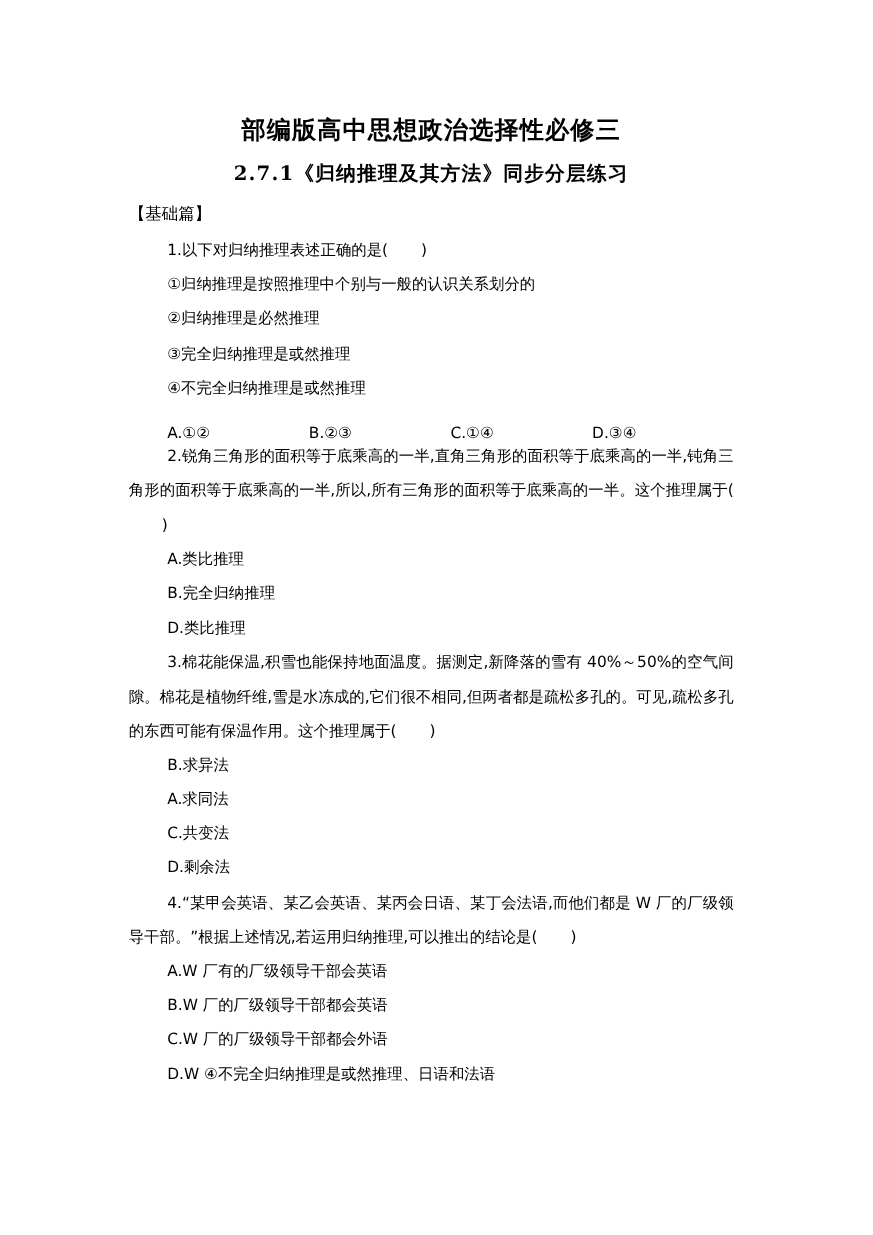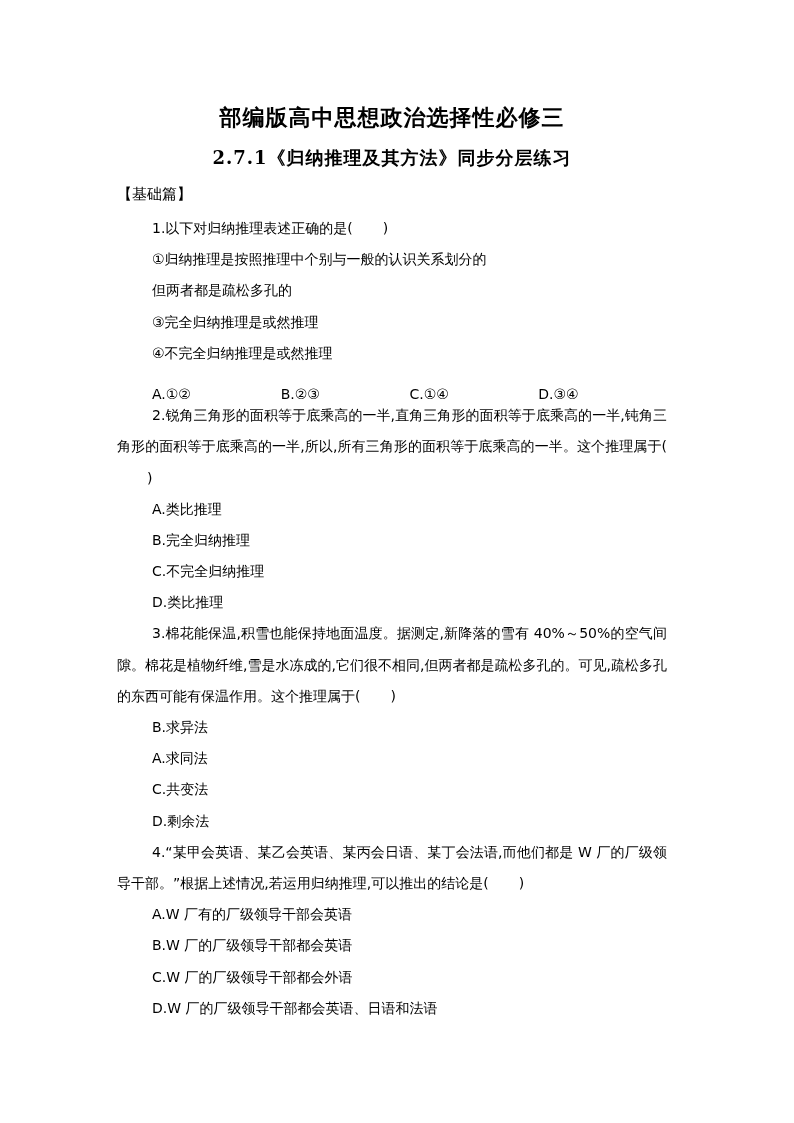--- a/index.html
+++ b/index.html
@@ -25,48 +25,47 @@
 <div class="page">
   <div class="title1">部编版高中思想政治选择性必修三</div>
   <div class="title2">2.7.1《归纳推理及其方法》同步分层练习</div>
   <div class="section">【基础篇】</div>
 
   <div class="body">
 
     <div>
       <div class="line ind"><span>1.以下对归纳推理表述正确的是(</span><span class="blank"></span><span>)</span></div>
       <div class="line ind">①归纳推理是按照推理中个别与一般的认识关系划分的</div>
-      <div class="line ind">但两者都是疏松多孔的</div>
+      <div class="line ind">②归纳推理是必然推理</div>
       <div class="line ind">③完全归纳推理是或然推理</div>
       <div class="line ind">④不完全归纳推理是或然推理</div>
       <div class="opts4">
         <span>A.①②</span>
         <span>B.②③</span>
         <span>C.①④</span>
         <span>D.③④</span>
       </div>
     </div>
 
     <div>
       <div class="para"><span>2.锐角三角形的面积等于底乘高的一半,直角三角形的面积等于底乘高的一半,钝角三角形的面积等于底乘高的一半,所以,所有三角形的面积等于底乘高的一半。这个推理属于(</span><span class="blank"></span><span>)</span></div>
       <div class="line ind">A.类比推理</div>
       <div class="line ind">B.完全归纳推理</div>
-      <div class="line ind">C.不完全归纳推理</div>
       <div class="line ind">D.类比推理</div>
     </div>
 
     <div>
       <div class="para"><span>3.棉花能保温,积雪也能保持地面温度。据测定,新降落的雪有 40%～50%的空气间隙。棉花是植物纤维,雪是水冻成的,它们很不相同,但两者都是疏松多孔的。可见,疏松多孔的东西可能有保温作用。这个推理属于(</span><span class="blank"></span><span>)</span></div>
       <div class="line ind">B.求异法</div>
       <div class="line ind">A.求同法</div>
       <div class="line ind">C.共变法</div>
       <div class="line ind">D.剩余法</div>
     </div>
 
     <div>
       <div class="para"><span>4.“某甲会英语、某乙会英语、某丙会日语、某丁会法语,而他们都是 W 厂的厂级领导干部。”根据上述情况,若运用归纳推理,可以推出的结论是(</span><span class="blank"></span><span>)</span></div>
       <div class="line ind">A.W 厂有的厂级领导干部会英语</div>
       <div class="line ind">B.W 厂的厂级领导干部都会英语</div>
       <div class="line ind">C.W 厂的厂级领导干部都会外语</div>
-      <div class="line ind">D.W 厂的厂级领导干部都会英语、日语和法语</div>
+      <div class="line ind">D.W ④不完全归纳推理是或然推理、日语和法语</div>
     </div>
   </div>
 </div>
 
 </body></html>

